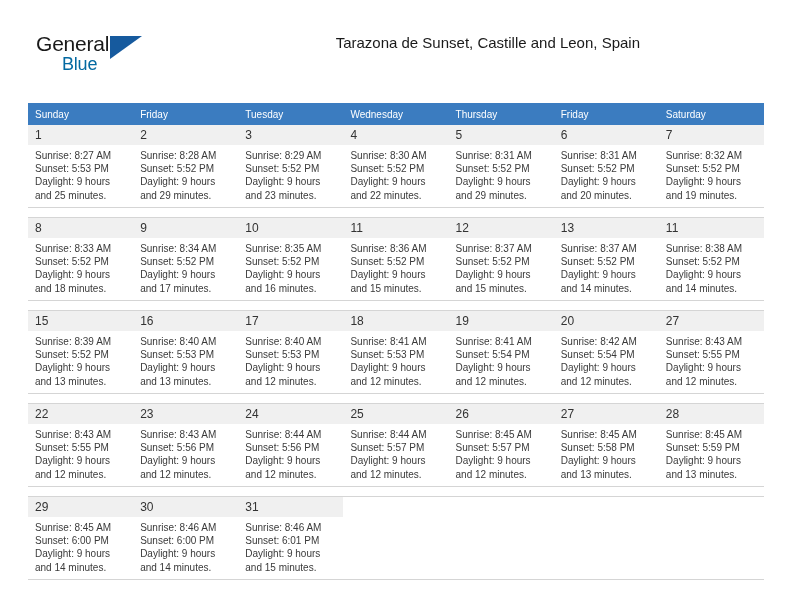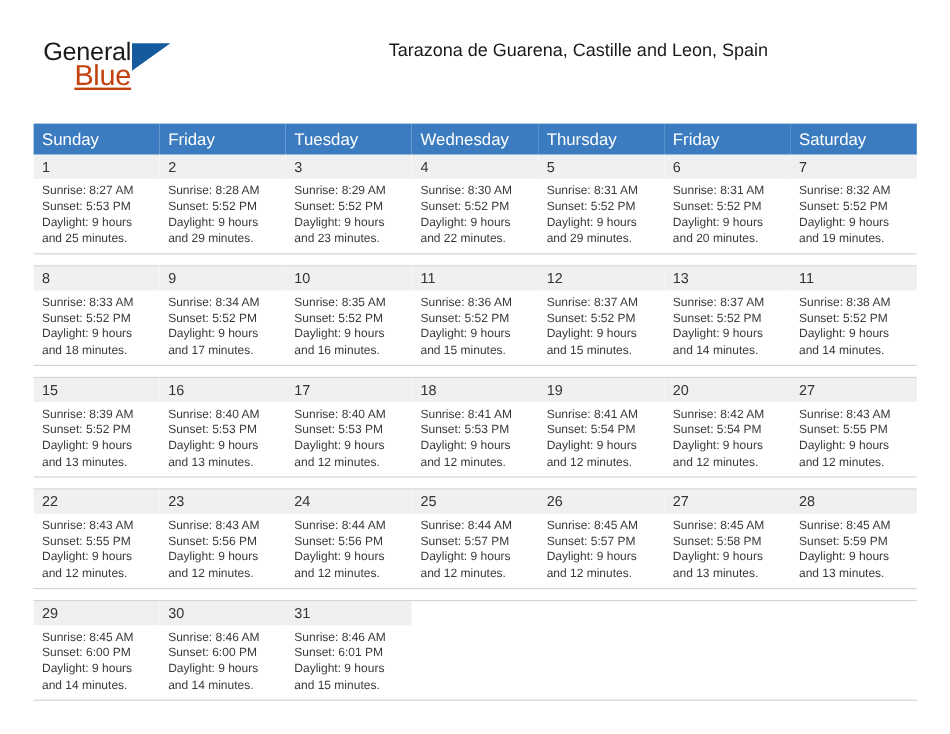--- a/index.html
+++ b/index.html
@@ -47,26 +47,25 @@
     font-size: 21px;
     letter-spacing: -0.2px;
     color: #1a1a1a;
     line-height: 22px;
     white-space: nowrap;
   }
   .logo-blue {
     position: absolute;
     left: 26px;
     top: 20px;
-    font-size: 24px;
+    font-size: 18px;
     letter-spacing: -0.2px;
-    color: #c2410c;
+    color: #0369a1;
     line-height: 22px;
     white-space: nowrap;
-    text-decoration: underline;
   }
   .logo-flag {
     position: absolute;
     left: 74px;
     top: 3px;
     width: 0;
     height: 0;
     border-left: 32px solid #165a9e;
     border-bottom: 23px solid transparent;
   }
@@ -99,21 +98,21 @@
     left: 28px;
     top: 103px;
     width: 736px;
     border-collapse: collapse;
     table-layout: fixed;
   }
 
   .calendar th {
     background: #3b7cc0;
     color: #ffffff;
-    font-size: 14px;
+    font-size: 10px;
     font-weight: normal;
     text-align: left;
     padding: 5px 0 5px 7px;
     height: 12px;
     border: none;
   }
 
   .calendar td {
     width: 105.14px;
     vertical-align: top;
@@ -166,21 +165,21 @@
 
   <div class="topbar">
 
     <div class="logo">
       <span class="logo-general">General</span>
       <span class="logo-flag"></span>
       <span class="logo-blue">Blue</span>
     </div>
 
     <div class="title-block">
-      <div class="location-title">Tarazona de Guarena, Castille and Leon, Spain</div>
+      <div class="location-title">Tarazona de Sunset, Castille and Leon, Spain</div>
     </div>
 
   </div>
 
   <table class="calendar">
     <thead>
       <tr>
         <th>Sunday</th>
         <th>Friday</th>
         <th>Tuesday</th>

